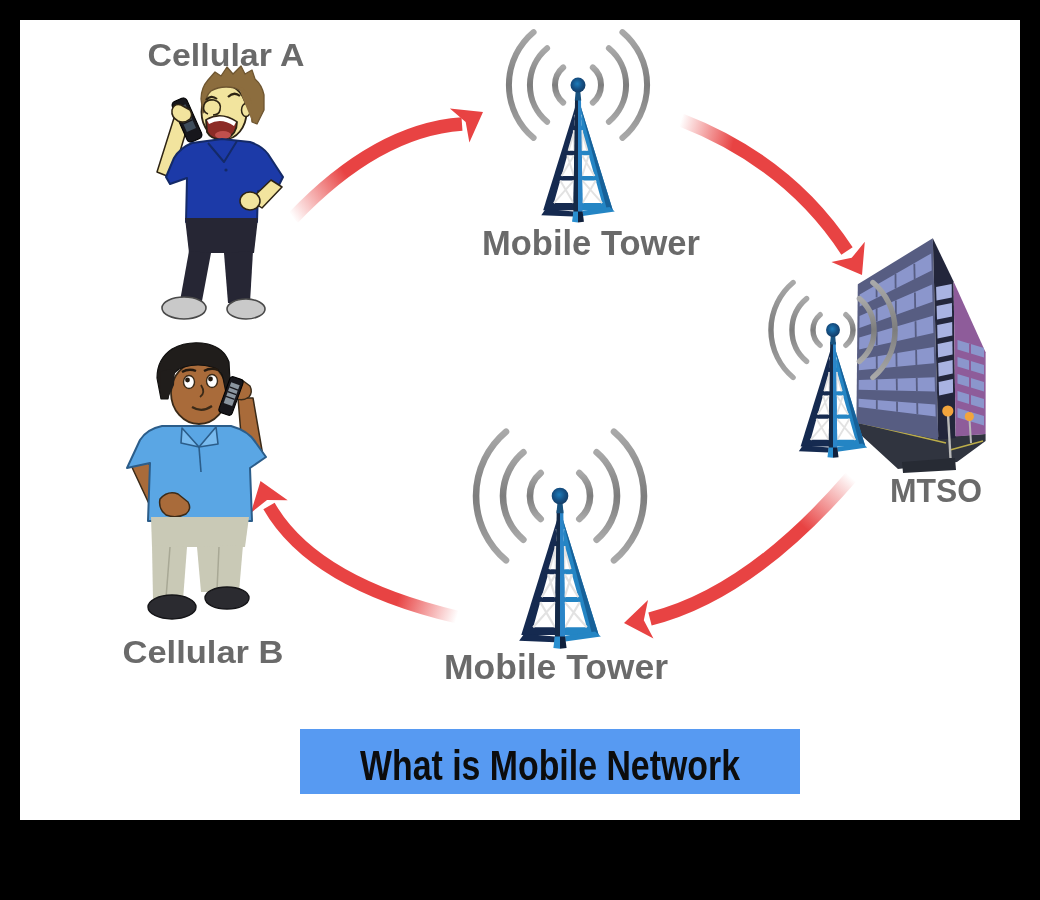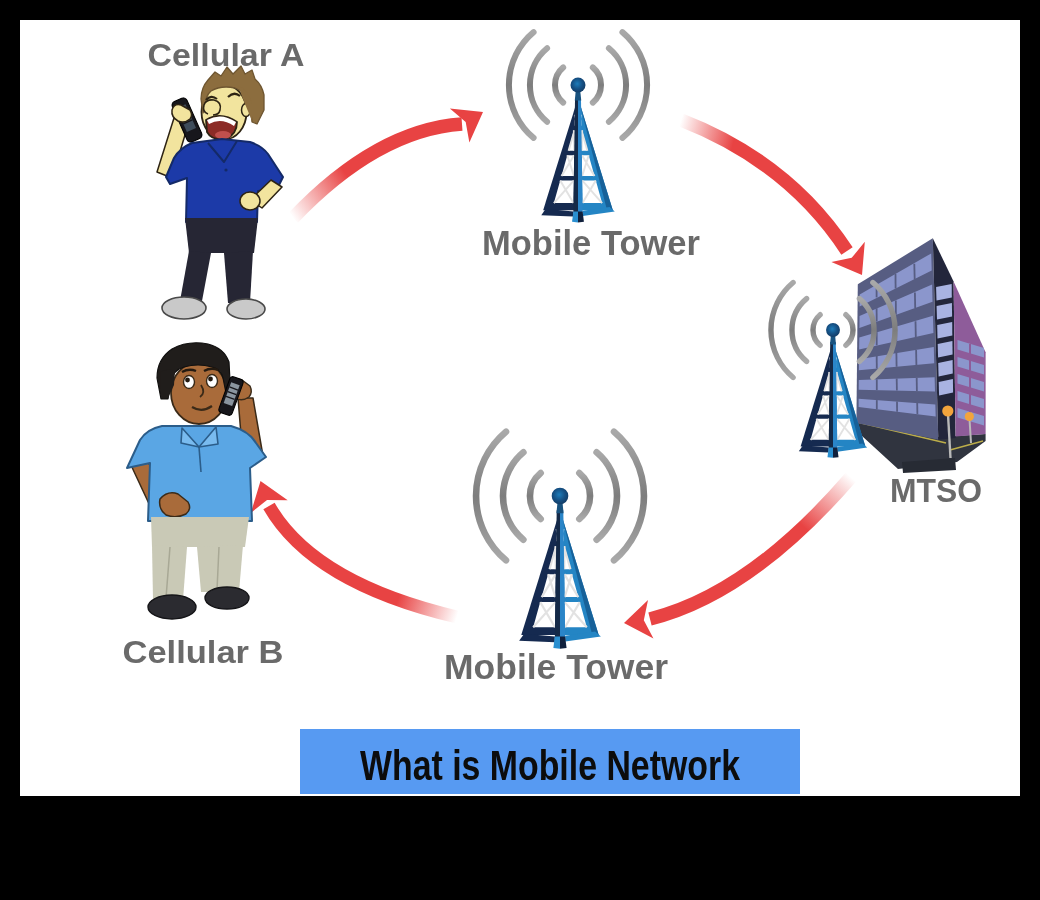--- a/index.html
+++ b/index.html
@@ -1,16 +1,16 @@
 <!DOCTYPE html>
 <html><head>
 <meta charset="utf-8">
 <style>
 html,body{margin:0;padding:0;background:#000;}
-#wrap{position:relative;width:1040px;height:796px;background:#000;overflow:hidden;font-family:"Liberation Sans",sans-serif;}
+#wrap{position:relative;width:1040px;height:900px;background:#000;overflow:hidden;font-family:"Liberation Sans",sans-serif;}
 svg{display:block}
 </style>
 </head>
 <body>
 <div id="wrap">
 <svg width="1040" height="900" viewBox="0 0 1040 900">
 <defs>
 <radialGradient id="gb" cx="0.45" cy="0.42" r="0.78">
   <stop offset="0" stop-color="#1d7cba"></stop>
           <stop offset="0.45" stop-color="#155084"></stop>

